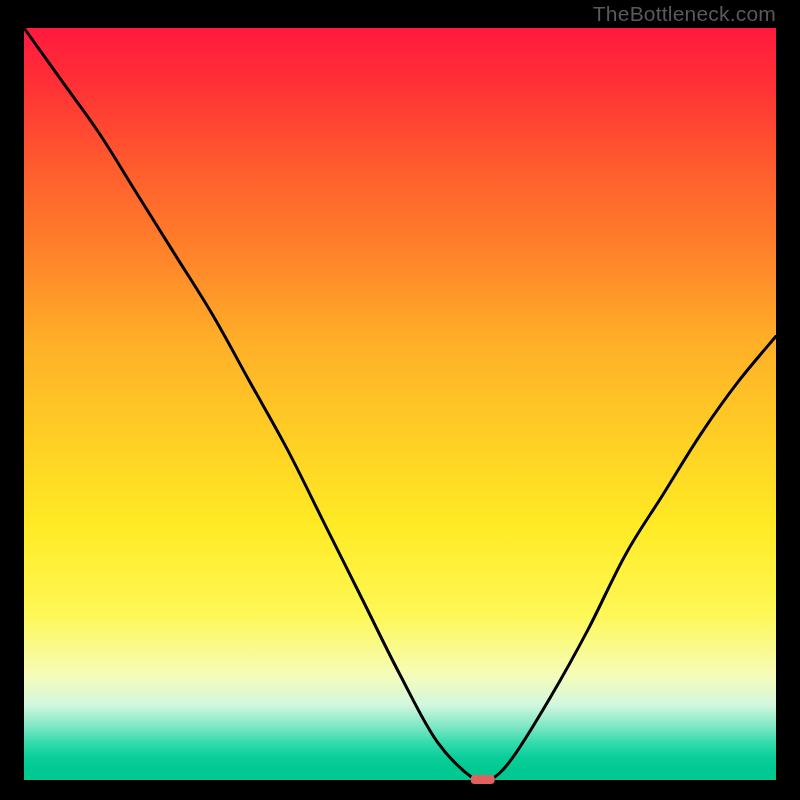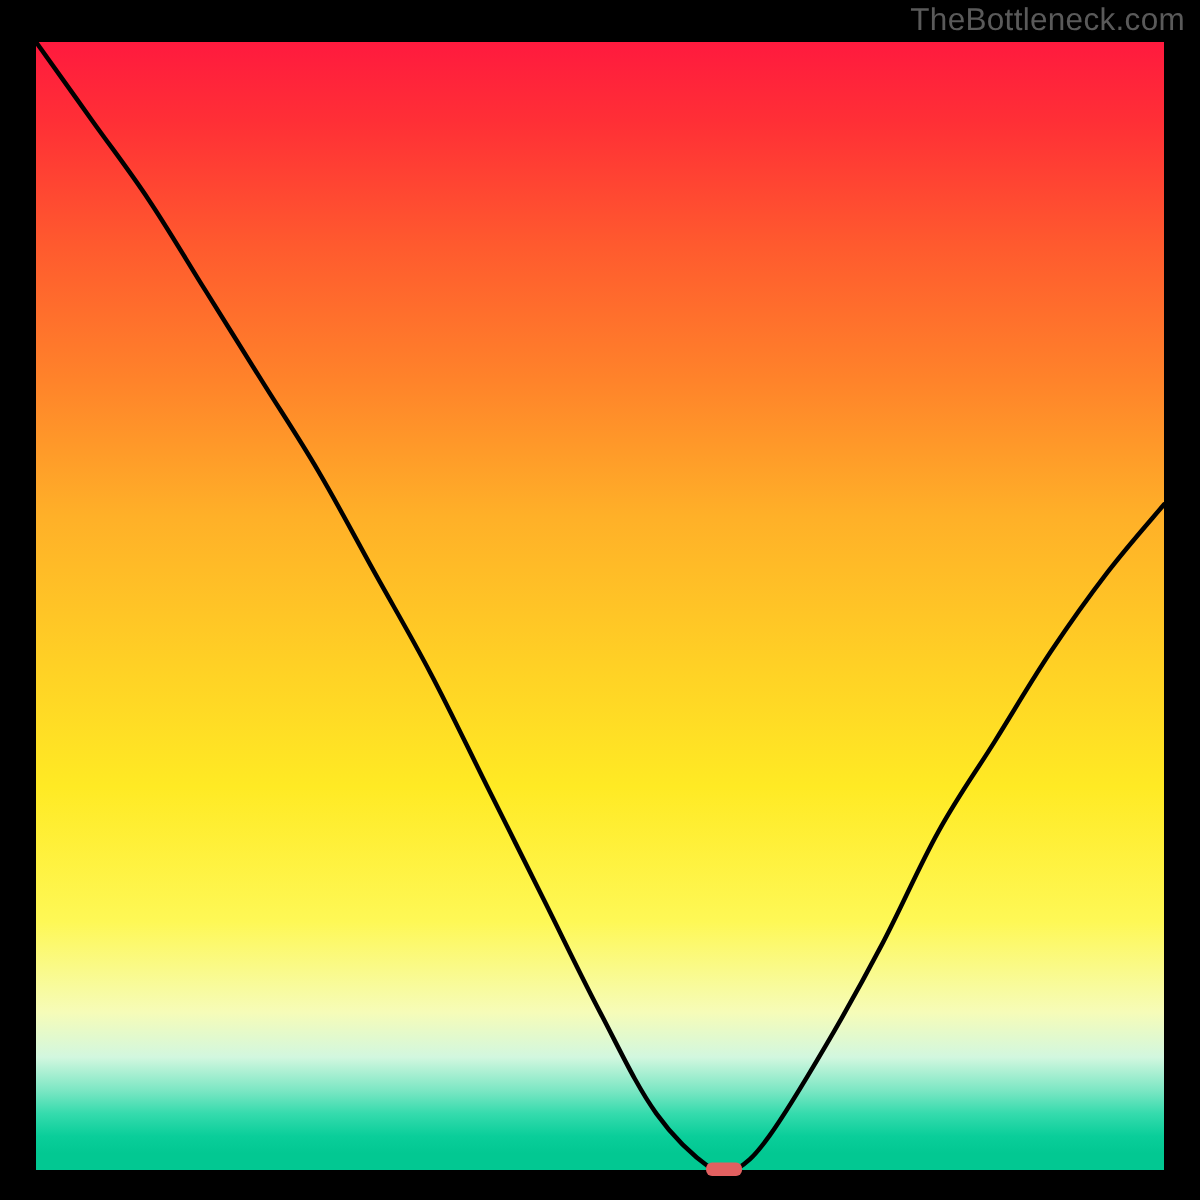--- a/index.html
+++ b/index.html
@@ -14,21 +14,21 @@
 
   .wrap {
     position: relative;
     width: 800px;
     height: 800px;
   }
 
   .attribution {
     position: absolute;
     top: 2px;
-    right: 10px;
+    right: 24px;
     color: #5a5a5a;
     font-size: 21px;
     font-weight: 500;
     letter-spacing: 0.2px;
   }
 
   .plot-area {
     position: absolute;
     left: 24px;
     top: 28px;

